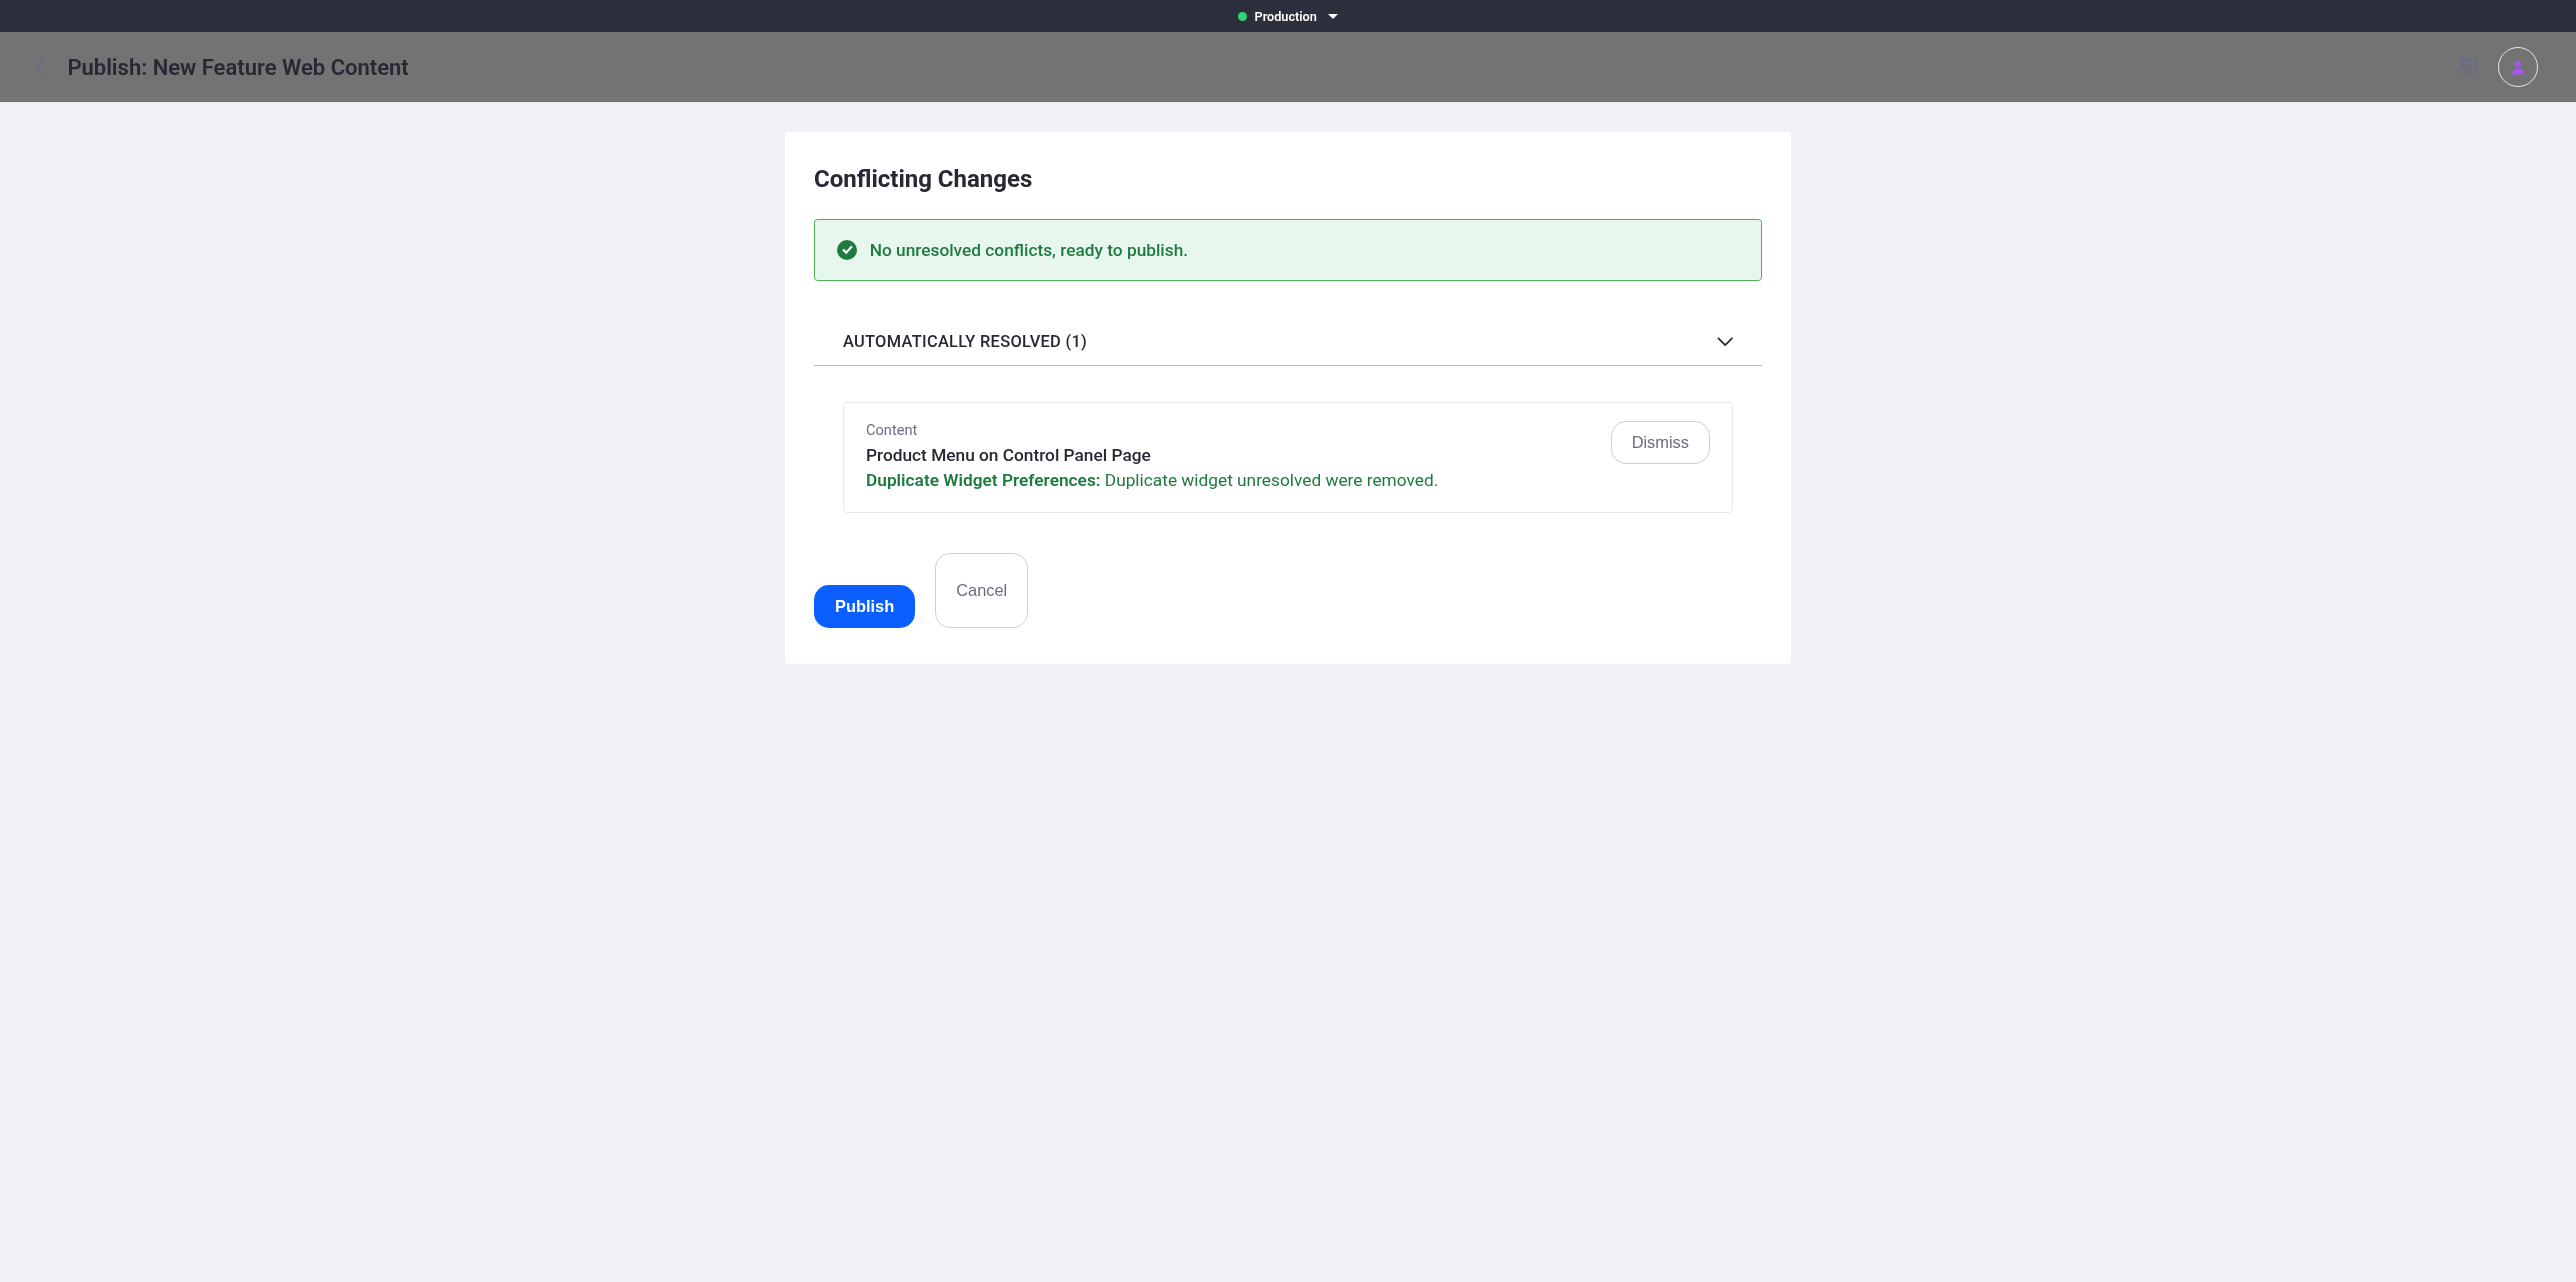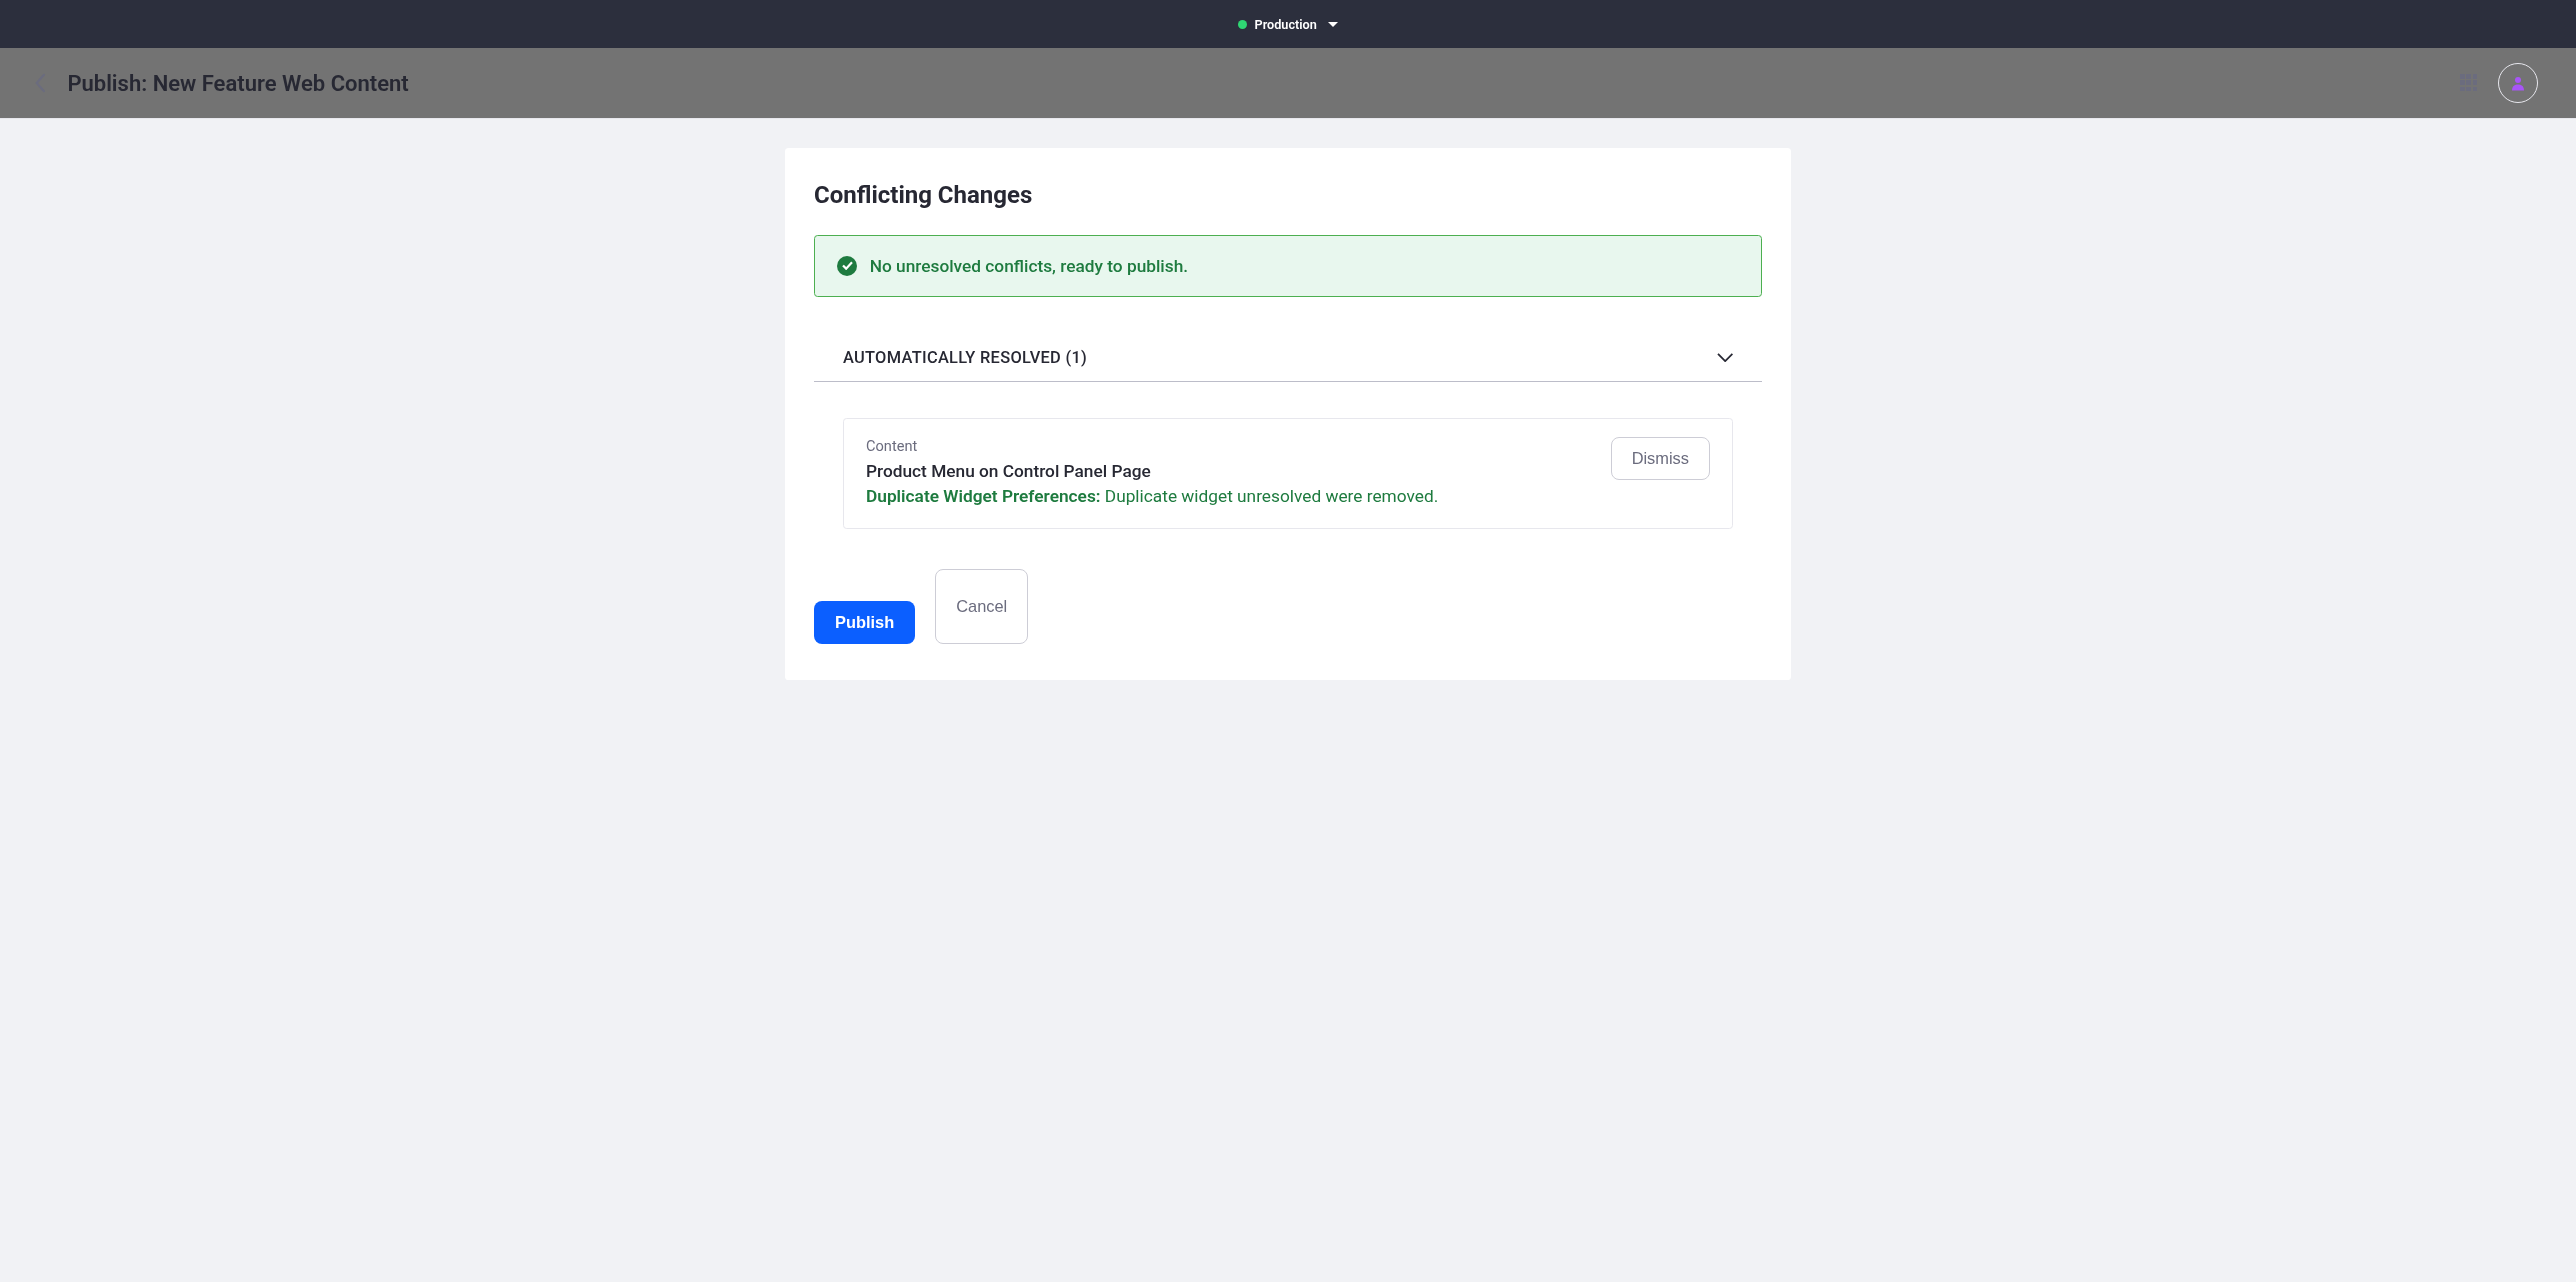--- a/index.html
+++ b/index.html
@@ -3,21 +3,21 @@
 <meta charset="utf-8">
 <style>
   * { box-sizing: border-box; margin: 0; padding: 0; }
   body {
     font-family: -apple-system, BlinkMacSystemFont, "Segoe UI", Roboto, Helvetica, Arial, sans-serif;
     background: #f1f2f5;
     color: #272833;
   }
   .topbar {
     background: #2c2f3d;
-    height: 48px;
+    height: 32px;
     display: flex;
     align-items: center;
     justify-content: center;
     color: #fff;
     font-size: 12.7px;
     font-weight: 600;
   }
   .topbar .env {
     display: flex;
     align-items: center;
@@ -156,21 +156,21 @@
     font-weight: 500;
     margin-bottom: 5.5px;
   }
   .conflict-desc { font-size: 17.3px; }
   .conflict-desc .strong { color: #1e7b3f; font-weight: 600; }
   .conflict-desc .rest { color: #1e7b3f; font-weight: 400; }
   .btn {
     font-size: 16.4px;
     font-weight: 500;
     padding: 11px 20px;
-    border-radius: 8px;
+    border-radius: 15px;
     cursor: pointer;
     border: 0.9px solid transparent;
   }
   .btn-secondary {
     background: #fff;
     border-color: #cdcdd6;
     color: #6b6c7e;
   }
   .btn-primary {
     background: #0b5fff;

